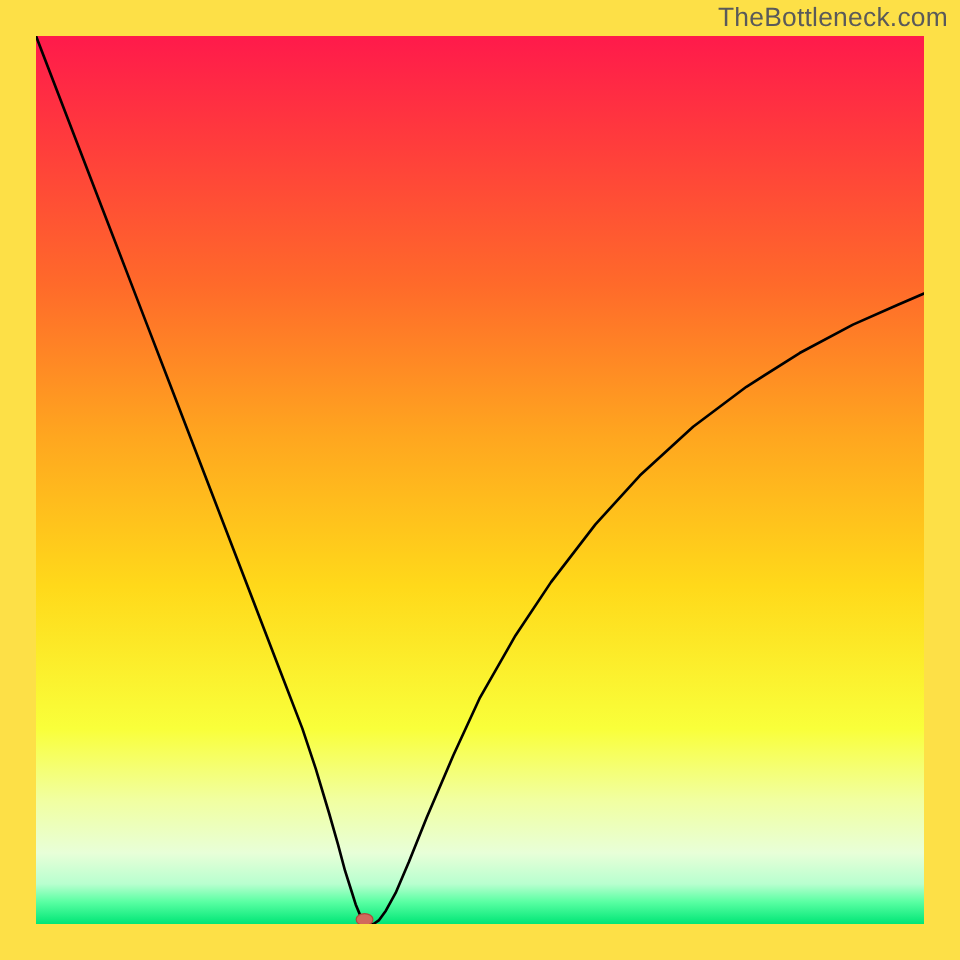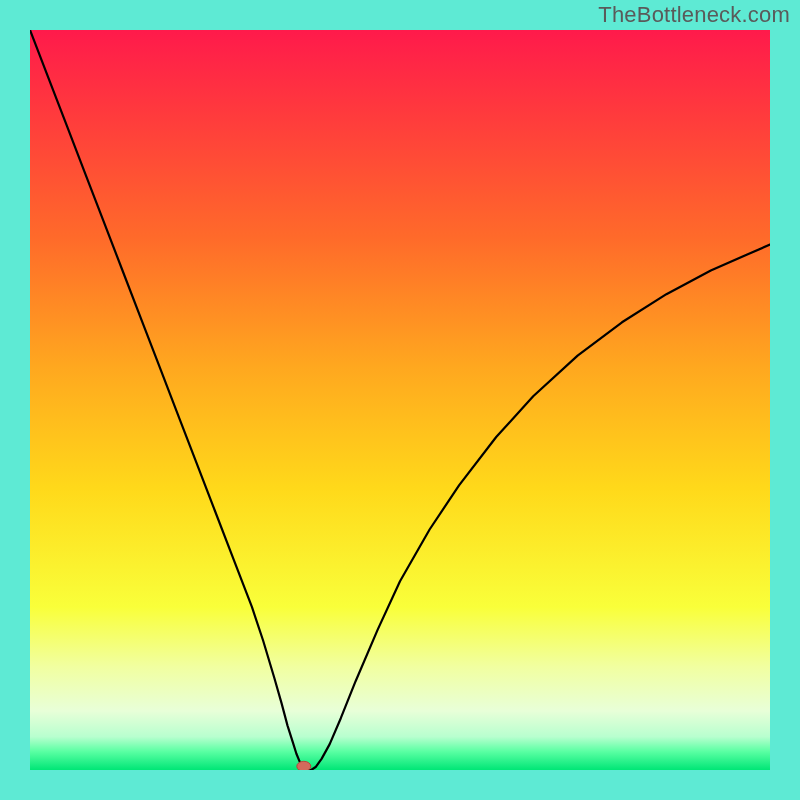--- a/index.html
+++ b/index.html
@@ -8,21 +8,21 @@
     width: 800px;
     height: 800px;
     background: #000;
     overflow: hidden;
     font-family: Arial, Helvetica, sans-serif;
   }
   .outer {
     position: relative;
     width: 800px;
     height: 800px;
-    background: #5eead4;
+    background: #fde047;
   }
   .watermark {
     position: absolute;
     top: 2px;
     right: 10px;
     color: #5a5a5a;
     font-size: 22px;
     font-weight: 500;
     letter-spacing: 0.2px;
     z-index: 10;

